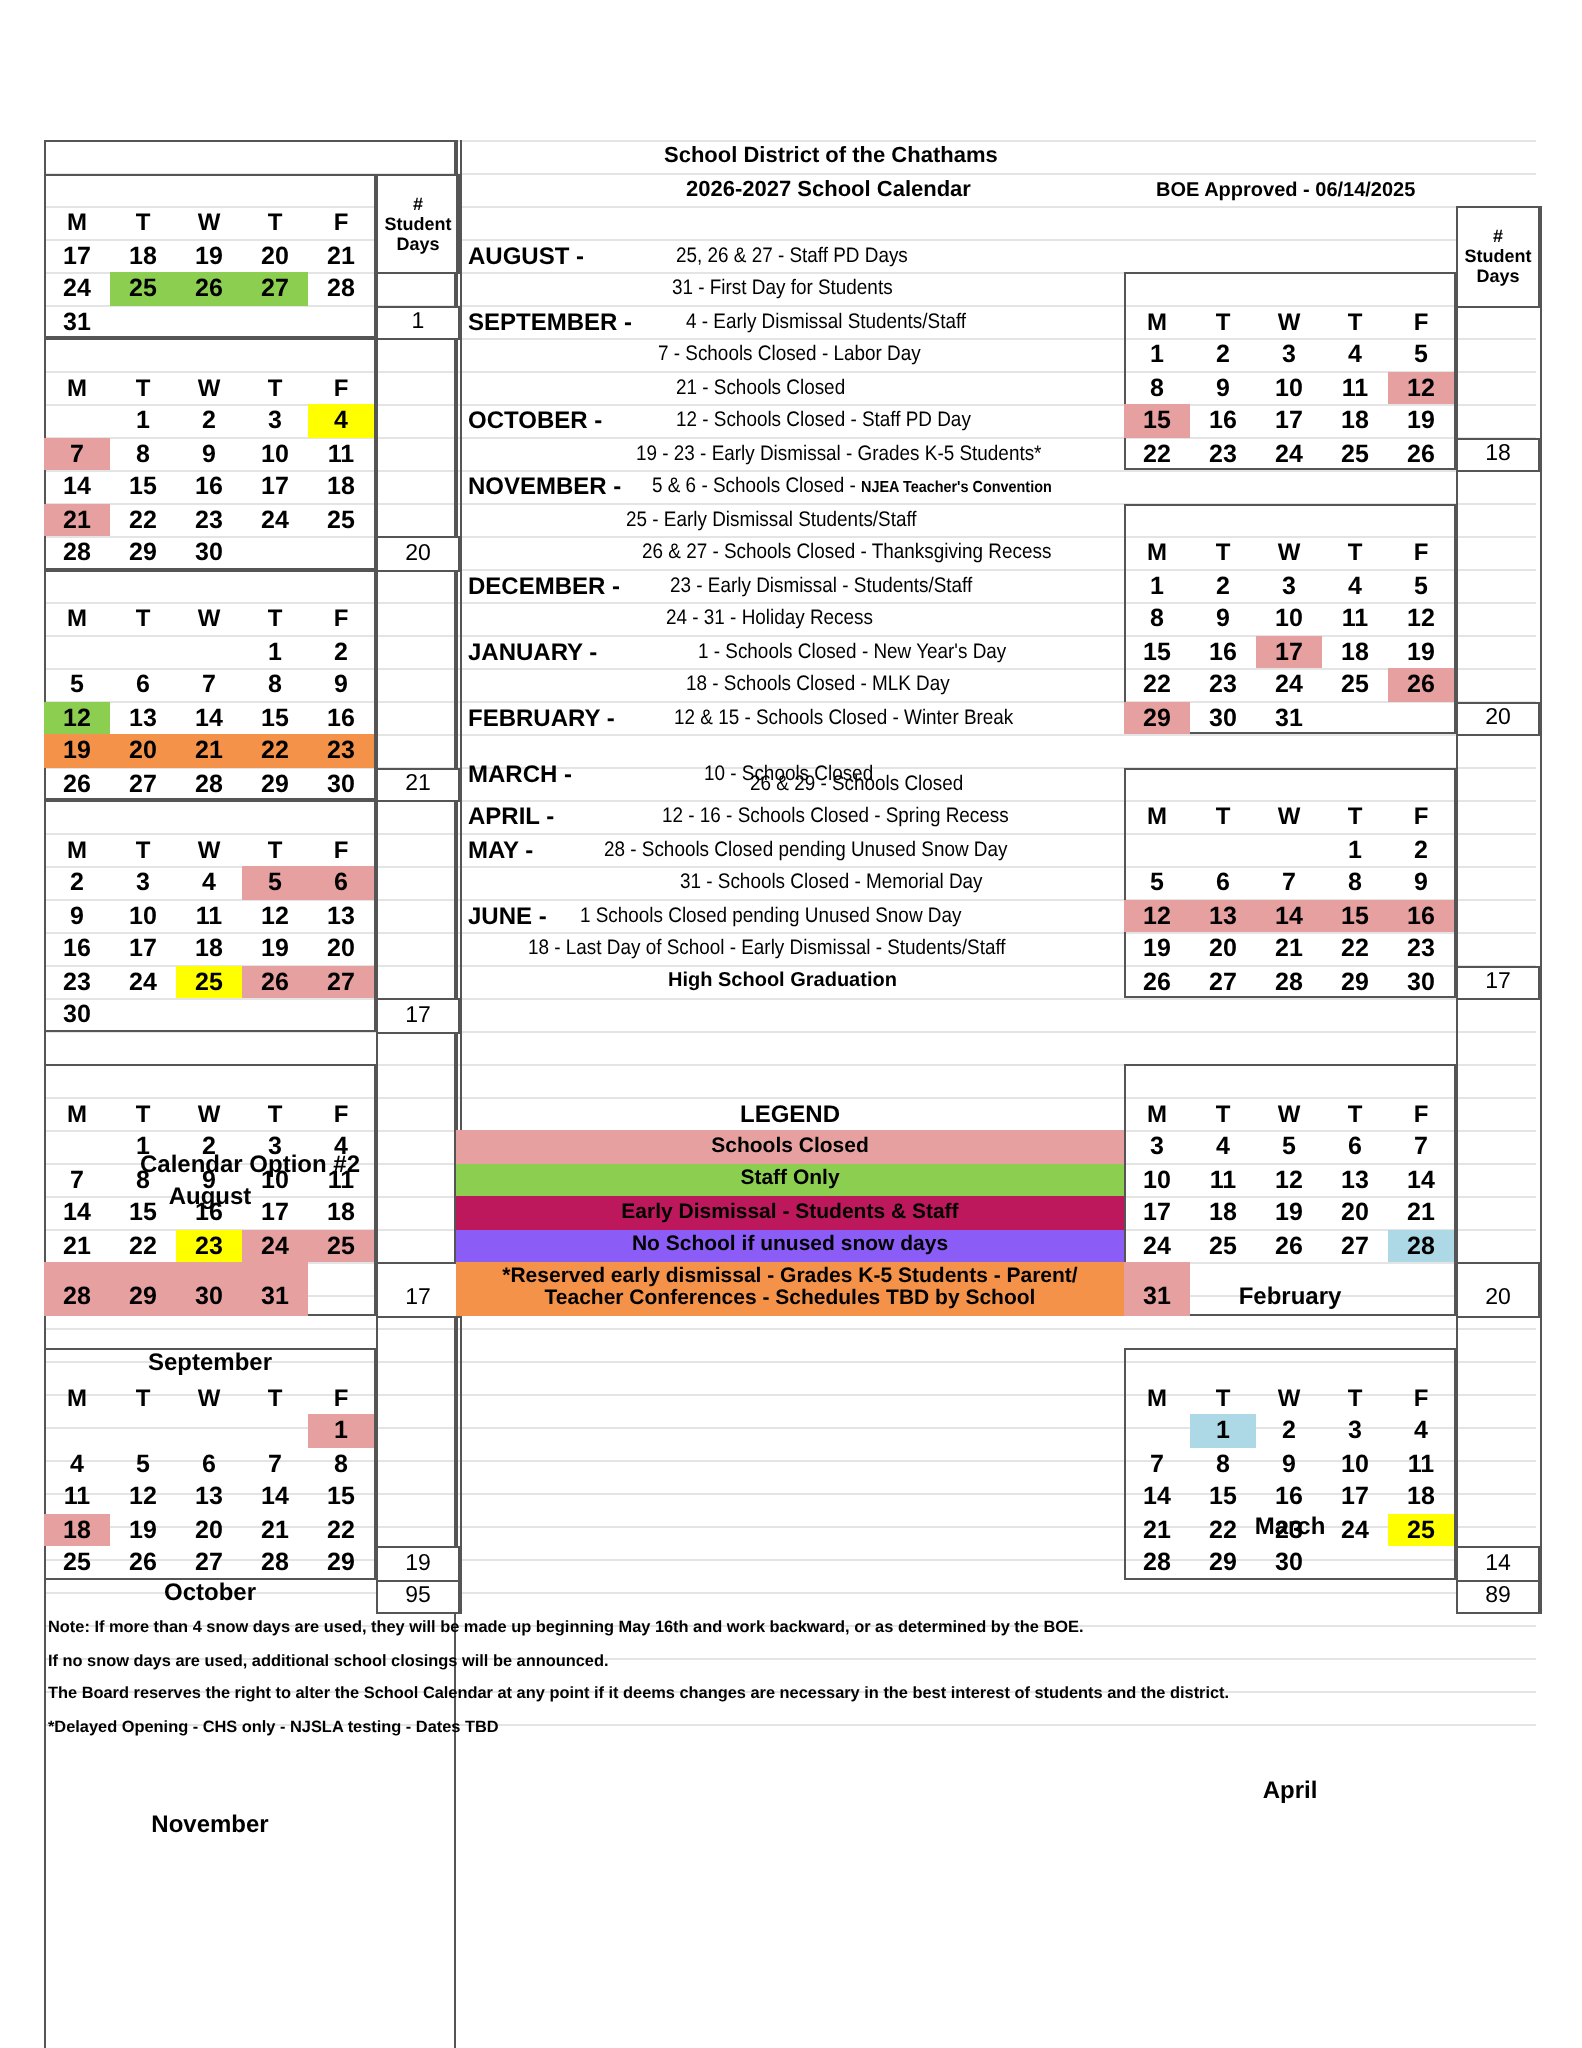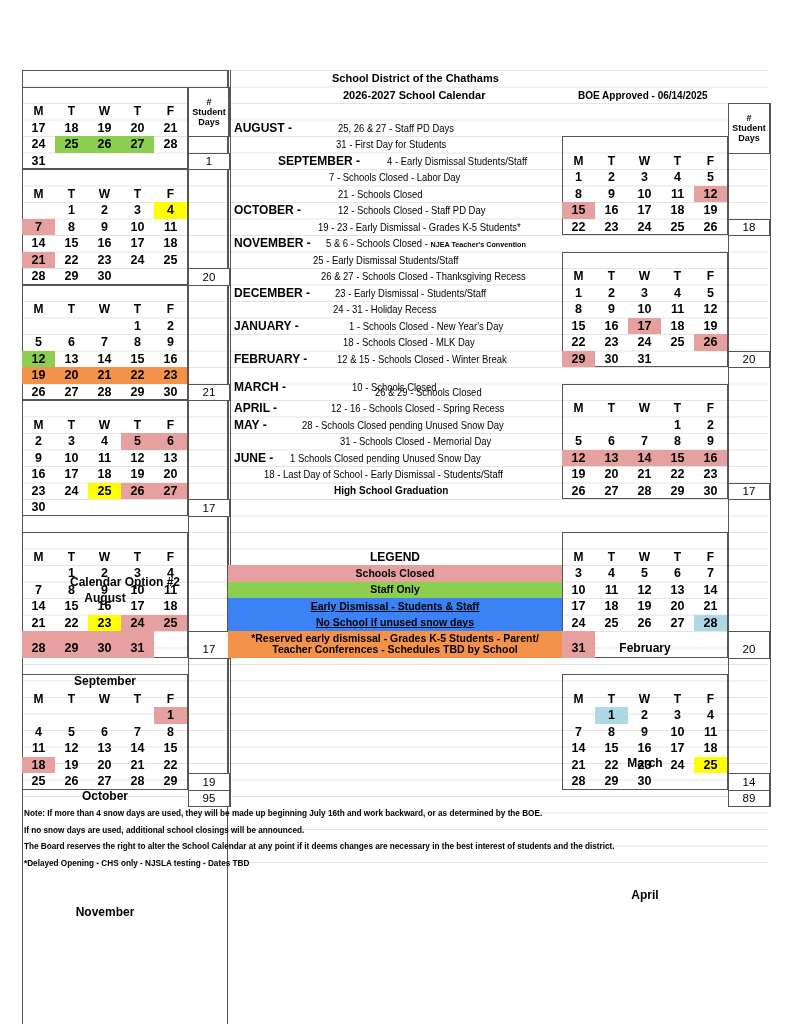--- a/index.html
+++ b/index.html
@@ -528,21 +528,21 @@
     <div class="title" style="left: 320px; top: 72px;">School District of the Chathams</div>
     <div class="title" style="left: 331px; top: 88.5px;">2026-2027 School Calendar</div>
     <div class="title" style="left: 566px; top: 89.5px; font-size: 10px;">BOE Approved - 06/14/2025</div>
     <div class="mrow" style="left: 228px; top: 119.5px;">
       <span class="mon">AUGUST -</span>
       <span class="evt" style="left: 110px;"><span>25, 26 &amp; 27 - Staff PD Days</span></span>
     </div>
     <div class="mrow" style="left: 228px; top: 136px; text-align: right;">
       <span class="evt" style="left: 108px;"><span>31 - First Day for Students</span></span>
     </div>
-    <div class="mrow" style="left: 228px; top: 152.5px; margin-left: 44px;">
+    <div class="mrow" style="left: 228px; top: 152.5px;">
       <span class="mon">SEPTEMBER -</span>
       <span class="evt" style="left: 115px;"><span>4 - Early Dismissal Students/Staff</span></span>
     </div>
     <div class="mrow" style="left: 228px; top: 169px;">
       <span class="evt" style="left: 101px;"><span>7 -  Schools Closed - Labor Day</span></span>
     </div>
     <div class="mrow" style="left: 228px; top: 185.5px;">
       <span class="evt" style="left: 110px;"><span>21 - Schools Closed</span></span>
     </div>
     <div class="mrow" style="left: 228px; top: 202px;">
@@ -604,20 +604,20 @@
     </div>
     <div class="mrow" style="left: 228px; top: 466px;">
       <span class="evt" style="left: 36px;"><span>18 -  Last Day of School - Early Dismissal - Students/Staff</span></span>
     </div>
     <div class="mrow" style="left: 228px; top: 482.5px;">
       <span class="evt" style="left: 106px; font-weight: bold; transform: none; font-size: 10px;"><span>High School Graduation</span></span>
     </div>
     <div class="legend" style="left: 228px; top: 548.5px; height: 16.5px; font-size: 12px;">LEGEND</div>
     <div class="legend" style="left: 228px; top: 565px; height: 16.5px; background: rgb(230, 160, 160); line-height: 11px; padding: 0px 6px;">Schools Closed</div>
     <div class="legend" style="left: 228px; top: 581.5px; height: 16.5px; background: rgb(140, 207, 80); line-height: 11px; padding: 0px 6px;">Staff Only</div>
-    <div class="legend" style="left: 228px; top: 598px; height: 16.5px; background: #3b82f6; line-height: 11px; padding: 0px 22px; text-decoration: underline;">Early Dismissal - Students &amp; Staff</div>
-    <div class="legend" style="left: 228px; top: 614.5px; height: 16.5px; background: #3b82f6; line-height: 11px; padding: 0px 6px; text-decoration: underline;">No School if unused snow days</div>
+    <div class="legend" style="left: 228px; top: 598px; height: 16.5px; background: #be185d; line-height: 11px; padding: 0px 22px;">Early Dismissal - Students &amp; Staff</div>
+    <div class="legend" style="left: 228px; top: 614.5px; height: 16.5px; background: #8b5cf6; line-height: 11px; padding: 0px 6px;">No School if unused snow days</div>
     <div class="legend" style="left: 228px; top: 631px; height: 26.5px; background: rgb(244, 146, 74); line-height: 11px; padding: 0px 6px;">*Reserved early dismissal - Grades K-5 Students - Parent/ Teacher Conferences - Schedules TBD by School</div>
-    <div class="notes" style="top: 809px;">Note: If more than 4 snow days are used, they will be made up beginning July 16th and work backward, or as determined by the BOE.</div>
+    <div class="notes" style="top: 809px;">Note: If more than 4 snow days are used, they will be made up beginning May 16th and work backward, or as determined by the BOE.</div>
     <div class="notes" style="top: 825.5px;">If no snow days are used, additional school closings will be announced.</div>
     <div class="notes" style="top: 842px; text-align: right;">The Board reserves the right to alter the School Calendar at any point if it deems changes are necessary in the best interest of students and the district.</div>
     <div class="notes" style="top: 858.5px;">*Delayed Opening -  CHS only - NJSLA testing - Dates TBD</div>
   </div>
 
 </body></html>

